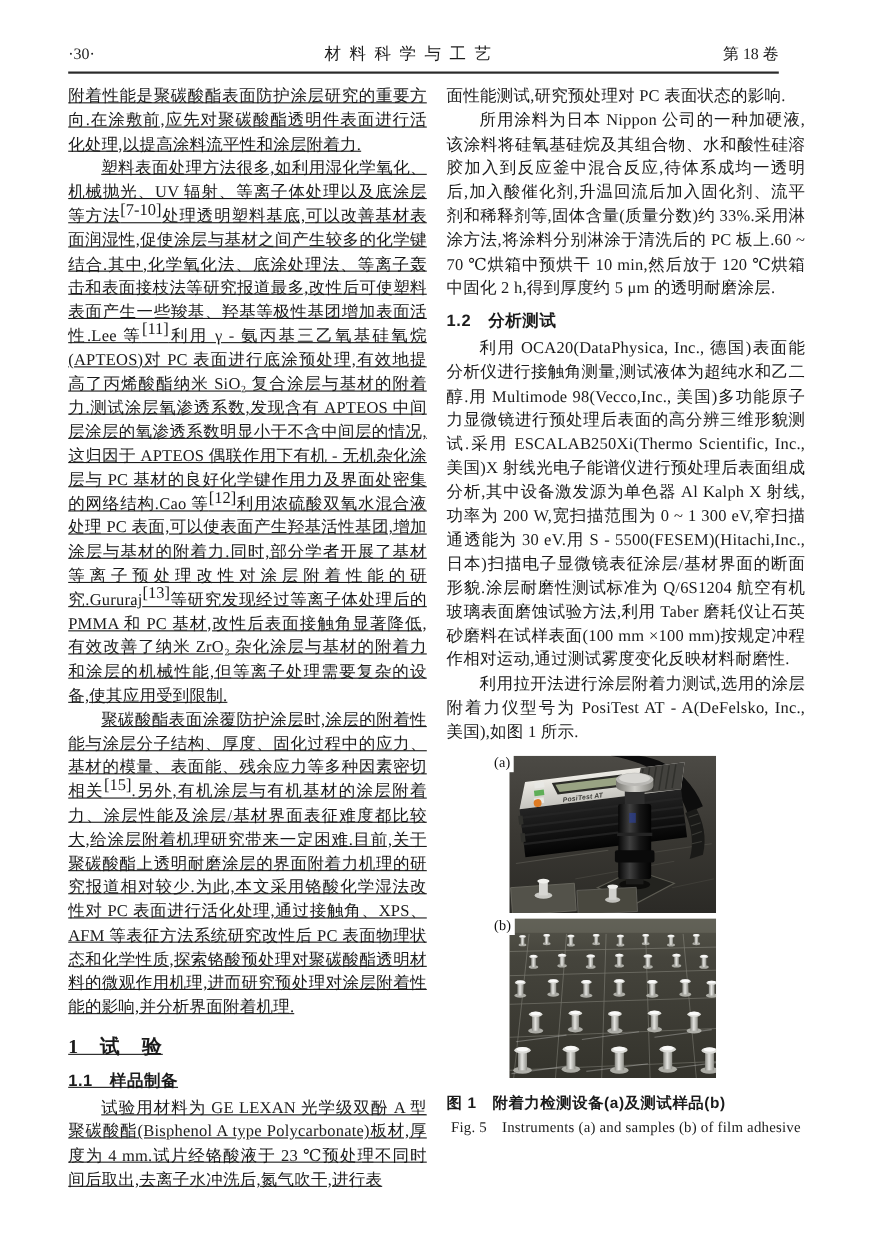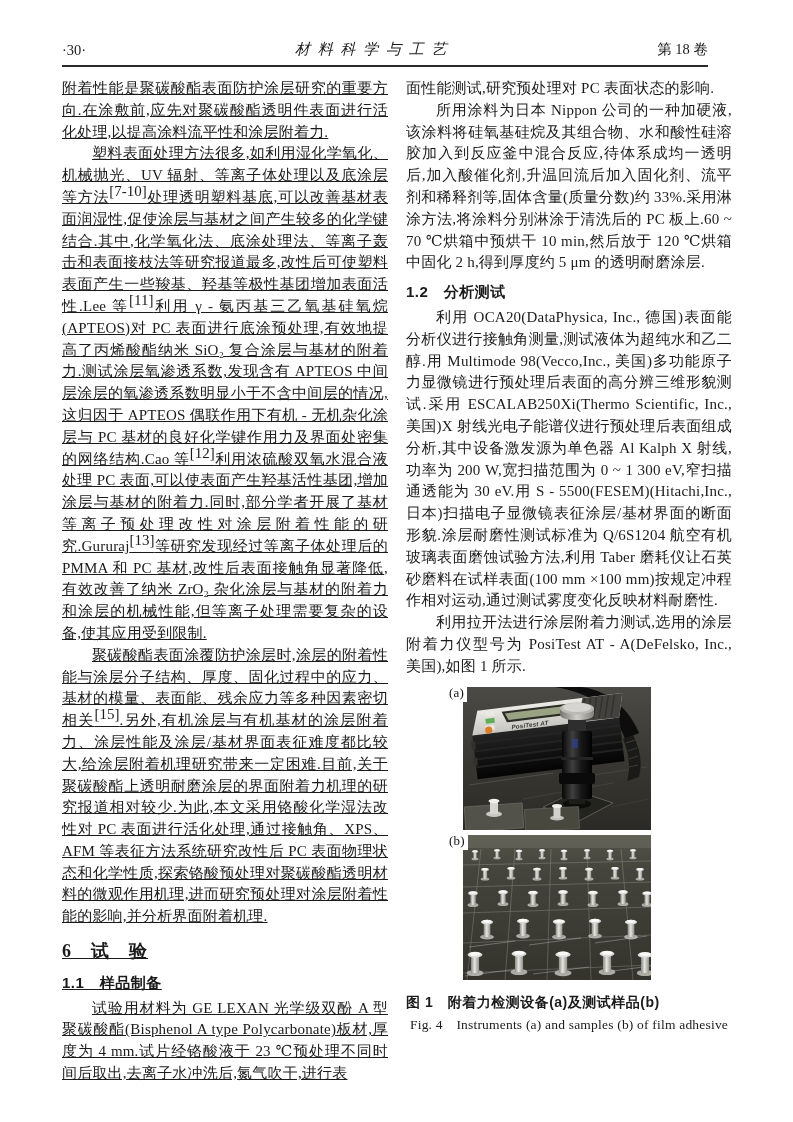--- a/index.html
+++ b/index.html
@@ -13,21 +13,21 @@
     border-radius:23px;
   }
   
   .header{
     position:absolute;left:62px;top:40px;width:646px;
     display:flex;justify-content:space-between;align-items:flex-end;
     font-size:14.5px;
     padding-bottom:6px;
     border-bottom:2px solid #2a2a2a;
   }
-  .header .jtitle{letter-spacing:2px;font-size:15px;font-style:italic;}
+  .header .jtitle{letter-spacing:2px;font-size:15px;}
   
   .col{
     position:absolute;top:78px;width:326px;
     font-size:15px;line-height:21.8px;
     text-align:justify;
     letter-spacing:0.2px;
   }
   .col-left{left:62px;text-decoration:underline;}
   .col-right{left:406px;}
   p.para{margin:0;text-indent:2em;}
@@ -76,21 +76,21 @@
   <div class="header">
     <span>·30·</span>
     <span class="jtitle">材 料 科 学 与 工 艺</span>
     <span>第 18 卷</span>
   </div>
 
   <div class="col col-left">
     <p class="noindent">附着性能是聚碳酸酯表面防护涂层研究的重要方向.在涂敷前,应先对聚碳酸酯透明件表面进行活化处理,以提高涂料流平性和涂层附着力.</p>
     <p class="para">塑料表面处理方法很多,如利用湿化学氧化、机械抛光、UV 辐射、等离子体处理以及底涂层等方法<sup>[7-10]</sup>处理透明塑料基底,可以改善基材表面润湿性,促使涂层与基材之间产生较多的化学键结合.其中,化学氧化法、底涂处理法、等离子轰击和表面接枝法等研究报道最多,改性后可使塑料表面产生一些羧基、羟基等极性基团增加表面活性.Lee 等<sup>[11]</sup>利用 γ - 氨丙基三乙氧基硅氧烷(APTEOS)对 PC 表面进行底涂预处理,有效地提高了丙烯酸酯纳米 SiO₂ 复合涂层与基材的附着力.测试涂层氧渗透系数,发现含有 APTEOS 中间层涂层的氧渗透系数明显小于不含中间层的情况,这归因于 APTEOS 偶联作用下有机 - 无机杂化涂层与 PC 基材的良好化学键作用力及界面处密集的网络结构.Cao 等<sup>[12]</sup>利用浓硫酸双氧水混合液处理 PC 表面,可以使表面产生羟基活性基团,增加涂层与基材的附着力.同时,部分学者开展了基材等离子预处理改性对涂层附着性能的研究.Gururaj<sup>[13]</sup>等研究发现经过等离子体处理后的 PMMA 和 PC 基材,改性后表面接触角显著降低,有效改善了纳米 ZrO₂ 杂化涂层与基材的附着力和涂层的机械性能,但等离子处理需要复杂的设备,使其应用受到限制.</p>
     <p class="para">聚碳酸酯表面涂覆防护涂层时,涂层的附着性能与涂层分子结构、厚度、固化过程中的应力、基材的模量、表面能、残余应力等多种因素密切相关<sup>[15]</sup>.另外,有机涂层与有机基材的涂层附着力、涂层性能及涂层/基材界面表征难度都比较大,给涂层附着机理研究带来一定困难.目前,关于聚碳酸酯上透明耐磨涂层的界面附着力机理的研究报道相对较少.为此,本文采用铬酸化学湿法改性对 PC 表面进行活化处理,通过接触角、XPS、AFM 等表征方法系统研究改性后 PC 表面物理状态和化学性质,探索铬酸预处理对聚碳酸酯透明材料的微观作用机理,进而研究预处理对涂层附着性能的影响,并分析界面附着机理.</p>
-    <h1 class="sec">6　试　验</h1>
+    <h1 class="sec">1　试　验</h1>
     <h2 class="subsec">1.1　样品制备</h2>
     <p class="para">试验用材料为 GE LEXAN 光学级双酚 A 型聚碳酸酯(Bisphenol A type Polycarbonate)板材,厚度为 4 mm.试片经铬酸液于 23 ℃预处理不同时间后取出,去离子水冲洗后,氮气吹干,进行表</p>
   </div>
 
   <div class="col col-right">
     <p class="noindent">面性能测试,研究预处理对 PC 表面状态的影响.</p>
     <p class="para">所用涂料为日本 Nippon 公司的一种加硬液,该涂料将硅氧基硅烷及其组合物、水和酸性硅溶胶加入到反应釜中混合反应,待体系成均一透明后,加入酸催化剂,升温回流后加入固化剂、流平剂和稀释剂等,固体含量(质量分数)约 33%.采用淋涂方法,将涂料分别淋涂于清洗后的 PC 板上.60 ~ 70 ℃烘箱中预烘干 10 min,然后放于 120 ℃烘箱中固化 2 h,得到厚度约 5 μm 的透明耐磨涂层.</p>
     <h2 class="subsec">1.2　分析测试</h2>
     <p class="para">利用 OCA20(DataPhysica, Inc., 德国)表面能分析仪进行接触角测量,测试液体为超纯水和乙二醇.用 Multimode 98(Vecco,Inc., 美国)多功能原子力显微镜进行预处理后表面的高分辨三维形貌测试.采用 ESCALAB250Xi(Thermo Scientific, Inc., 美国)X 射线光电子能谱仪进行预处理后表面组成分析,其中设备激发源为单色器 Al Kalph X 射线,功率为 200 W,宽扫描范围为 0 ~ 1 300 eV,窄扫描通透能为 30 eV.用 S - 5500(FESEM)(Hitachi,Inc., 日本)扫描电子显微镜表征涂层/基材界面的断面形貌.涂层耐磨性测试标准为 Q/6S1204 航空有机玻璃表面磨蚀试验方法,利用 Taber 磨耗仪让石英砂磨料在试样表面(100 mm ×100 mm)按规定冲程作相对运动,通过测试雾度变化反映材料耐磨性.</p>
     <p class="para">利用拉开法进行涂层附着力测试,选用的涂层附着力仪型号为 PosiTest AT - A(DeFelsko, Inc., 美国),如图 1 所示.</p>
@@ -266,17 +266,17 @@
             <use href="#dolly" transform="translate(12 138) scale(1.2)"></use>
             <use href="#dolly" transform="translate(56 137) scale(1.2)"></use>
             <use href="#dolly" transform="translate(100 138) scale(1.22)"></use>
             <use href="#dolly" transform="translate(144 137) scale(1.2)"></use>
             <use href="#dolly" transform="translate(182 138) scale(1.18)"></use>
           </g>
         </svg>
       </div>
 
       <div class="cap-zh">图 1　附着力检测设备(a)及测试样品(b)</div>
-      <div class="cap-en">Fig. 4　Instruments (a) and samples (b) of film adhesive</div>
+      <div class="cap-en">Fig. 5　Instruments (a) and samples (b) of film adhesive</div>
     </div>
   </div>
 
 </div>
 
 </body></html>

